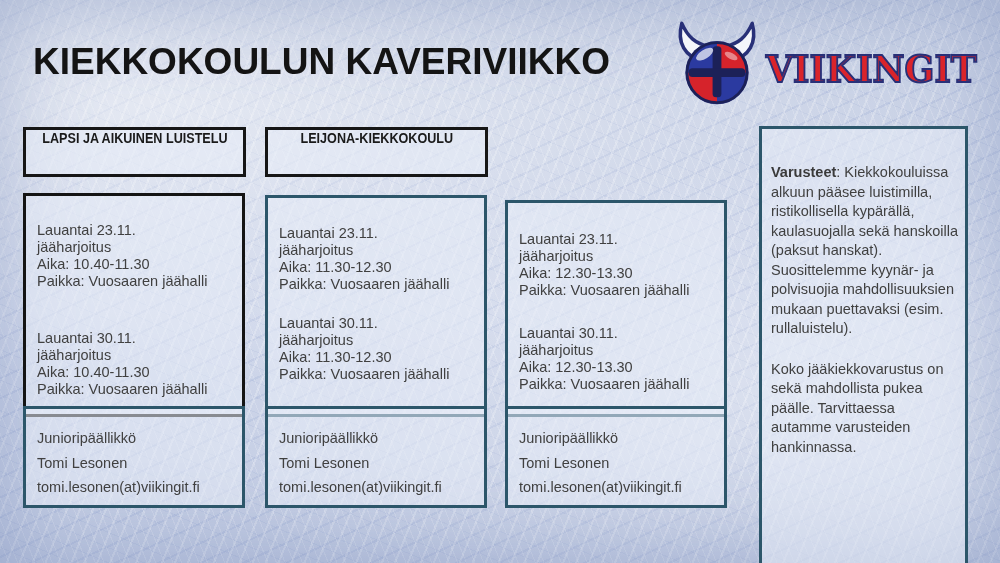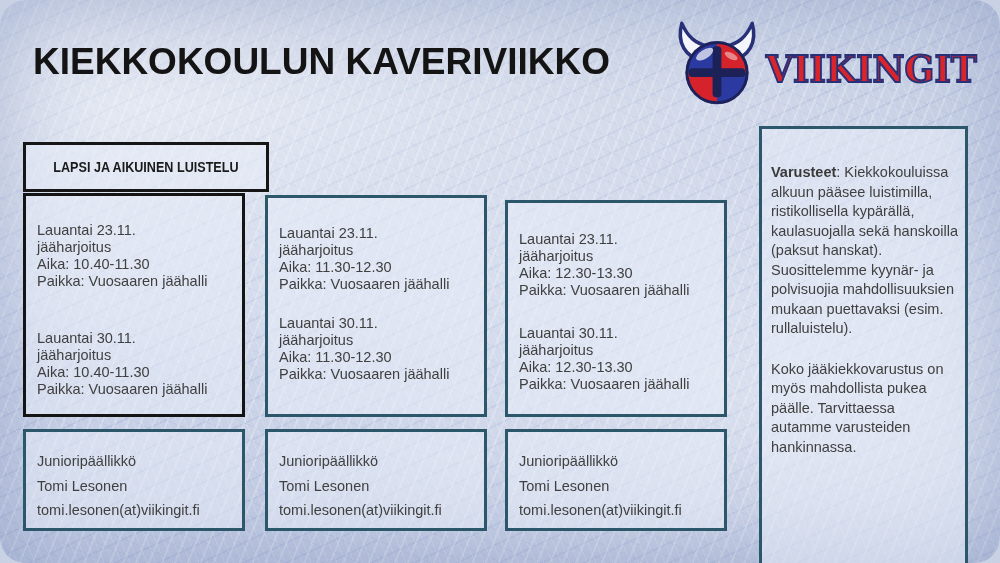--- a/index.html
+++ b/index.html
@@ -13,57 +13,56 @@
     position:absolute;inset:0;
     background:
       radial-gradient(140% 90% at 15% 18%, rgba(255,255,255,.50) 0%, rgba(255,255,255,0) 55%),
       radial-gradient(120% 80% at 78% 70%, rgba(255,255,255,.32) 0%, rgba(255,255,255,0) 52%),
       repeating-linear-gradient(112deg, rgba(255,255,255,.22) 0 2px, rgba(255,255,255,0) 2px 12px),
       repeating-linear-gradient(68deg, rgba(255,255,255,.16) 0 1px, rgba(255,255,255,0) 1px 8px),
       repeating-linear-gradient(155deg, rgba(140,158,205,.20) 0 2px, rgba(140,158,205,0) 2px 18px),
       repeating-linear-gradient(23deg, rgba(140,158,205,.14) 0 1px, rgba(140,158,205,0) 1px 14px),
       linear-gradient(180deg,#c7d0e4 0%,#ced6ea 55%,#bfc9e1 100%);
     box-shadow:inset 0 0 90px rgba(110,130,180,.45);
-    border-radius:25px;
   }
   .title{
     position:absolute;left:33px;top:41px;margin:0;
     font-size:37px;font-weight:bold;color:#141414;letter-spacing:0;
     white-space:nowrap;
   }
   .logo{position:absolute;left:673px;top:16px;width:300px;height:96px;}
   .logo svg{position:absolute;left:0;top:0;}
   .wordmark{
     position:absolute;left:93px;top:34px;
     font-family:"DejaVu Serif","Liberation Serif",serif;
     font-weight:bold;font-size:38px;line-height:1;
     color:#d9242b;-webkit-text-stroke:2px #283078;
     text-shadow:0 0 2px rgba(255,255,255,.8);
     letter-spacing:0;white-space:nowrap;
     transform:scaleX(.92);transform-origin:left top;
   }
   .box{position:absolute;box-sizing:border-box;background:rgba(231,237,247,.55);}
   .hdr{
-    top:127px;height:50px;width:246px;border:3px solid #161616;
-    display:flex;align-items:center;justify-content:center;margin-top:15px;
+    top:127px;height:50px;width:223px;border:3px solid #161616;
+    display:flex;align-items:flex-start;justify-content:center;
   }
   .hdr span{
     font-weight:bold;font-size:14px;color:#1a1a1a;white-space:nowrap;
     transform:scaleX(.9);
   }
   .c1{left:23px;} .c2{left:265px;} .c3{left:505px;}
   .sched{width:222px;border:3px solid #2c566a;color:#404040;font-size:14.5px;line-height:17px;}
   #sched1{top:193px;height:224px;border-color:#141414;padding:26px 8px 0 11px;}
   #sched2{top:195px;height:222px;padding:27px 8px 0 11px;}
   #sched3{top:200px;height:217px;padding:28px 8px 0 11px;}
   #sched1 .session{margin-bottom:40px;}
   #sched2 .session{margin-bottom:22px;}
   #sched3 .session{margin-bottom:26px;}
   .contact{
-    top:429px;height:102px;width:222px;border:3px solid #2c566a;
+    top:406px;height:102px;width:222px;border:3px solid #2c566a;
     padding:17px 8px 0 11px;color:#404040;font-size:14.5px;line-height:24.5px;
   }
   .sidebar{
     left:759px;top:126px;width:209px;height:446px;border:3px solid #2c566a;
     padding:34px 6px 3px 9px;color:#404040;font-size:14.5px;line-height:19.5px;
   }
   .sidebar p{margin:0 0 21px 0;}
   .sidebar b{color:#3a3a3a;}
 </style>
 </head>
@@ -86,20 +85,23 @@
       <rect x="18" y="59" width="64" height="10" rx="4" fill="#1c2158"></rect>
       <circle cx="50" cy="64" r="34" fill="none" stroke="#1c2158" stroke-width="3"></circle>
       <ellipse cx="36" cy="43" rx="11" ry="5" fill="rgba(255,255,255,0.7)" transform="rotate(-32 36 43)"></ellipse>
       <ellipse cx="66" cy="45" rx="8" ry="3.5" fill="rgba(255,255,255,0.45)" transform="rotate(28 66 45)"></ellipse>
     </svg>
     <span class="wordmark">VIIKINGIT</span>
   </div>
 
   <div class="box hdr c1">
     <span>LAPSI JA AIKUINEN LUISTELU</span>
+  </div>
+  <div class="box hdr c2">
+    <span>LEIJONA-KIEKKOKOULU</span>
   </div>
 
   <div class="box sched c1" id="sched1">
     <div class="session">
       <div>Lauantai 23.11.</div>
       <div>jääharjoitus</div>
       <div>Aika: 10.40-11.30</div>
       <div>Paikka: Vuosaaren jäähalli</div>
     </div>
     <div class="session">
@@ -151,16 +153,16 @@
     <div>tomi.lesonen(at)viikingit.fi</div>
   </div>
   <div class="box contact c3">
     <div>Junioripäällikkö</div>
     <div>Tomi Lesonen</div>
     <div>tomi.lesonen(at)viikingit.fi</div>
   </div>
 
   <div class="box sidebar">
     <p><b>Varusteet</b><span>: Kiekkokouluissa alkuun pääsee luistimilla, ristikollisella kypärällä, kaulasuojalla sekä hanskoilla (paksut hanskat). Suosittelemme kyynär- ja polvisuojia mahdollisuuksien mukaan puettavaksi (esim. rullaluistelu).</span></p>
-    <p>Koko jääkiekkovarustus on myös mahdollista pukea päälle. Tarvittaessa autamme varusteiden hankinnassa.</p>
+    <p>Koko jääkiekkovarustus on sekä mahdollista pukea päälle. Tarvittaessa autamme varusteiden hankinnassa.</p>
   </div>
 
 </div>
 
 </body></html>

